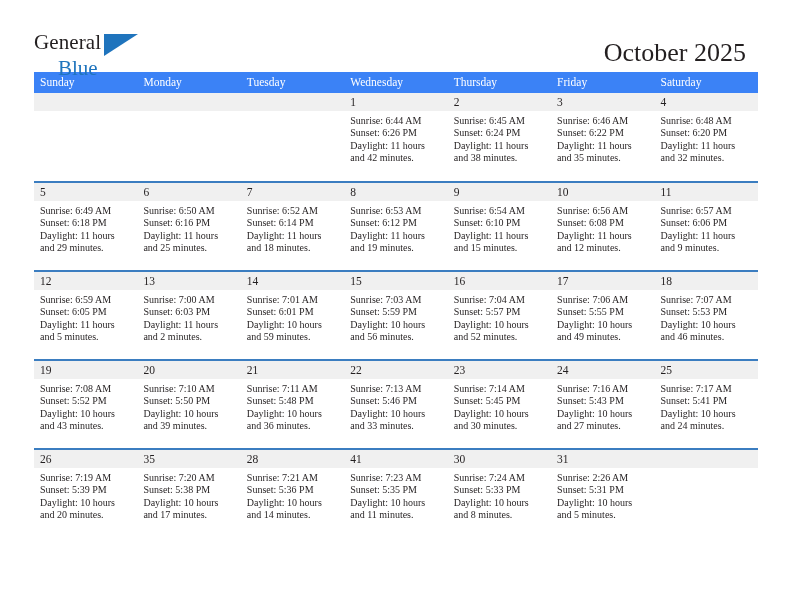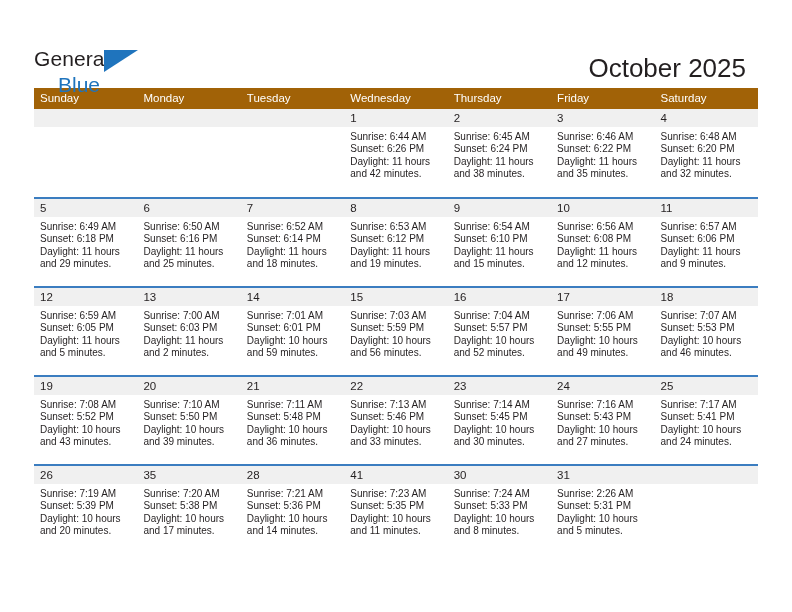--- a/index.html
+++ b/index.html
@@ -12,21 +12,22 @@
     height: 612px;
     font-family: "Liberation Sans", sans-serif;
     color: #231f20;
     overflow: hidden;
   }
   .page {
     position: relative;
     width: 792px;
     height: 612px;
     box-sizing: border-box;
-    padding: 16px 34px;
+    padding: 0 34px;
+    font-family: Liberation Serif, serif;
   }
 
   
   .topbar {
     display: flex;
     align-items: flex-start;
     justify-content: space-between;
     padding-top: 26px;
     height: 72px;
     box-sizing: border-box;
@@ -81,21 +82,21 @@
     white-space: nowrap;
   }
 
   
   .calendar {
     width: 724px;
     border-collapse: collapse;
     table-layout: fixed;
   }
   .dow-row th {
-    background: #a16207;
+    background: #3b82f6;
     color: #ffffff;
     font-weight: normal;
     font-size: 11.5px;
     text-align: left;
     padding: 4px 0 5px 6px;
     height: 19px;
     box-sizing: border-box;
     border: none;
   }
   .week-row td {

